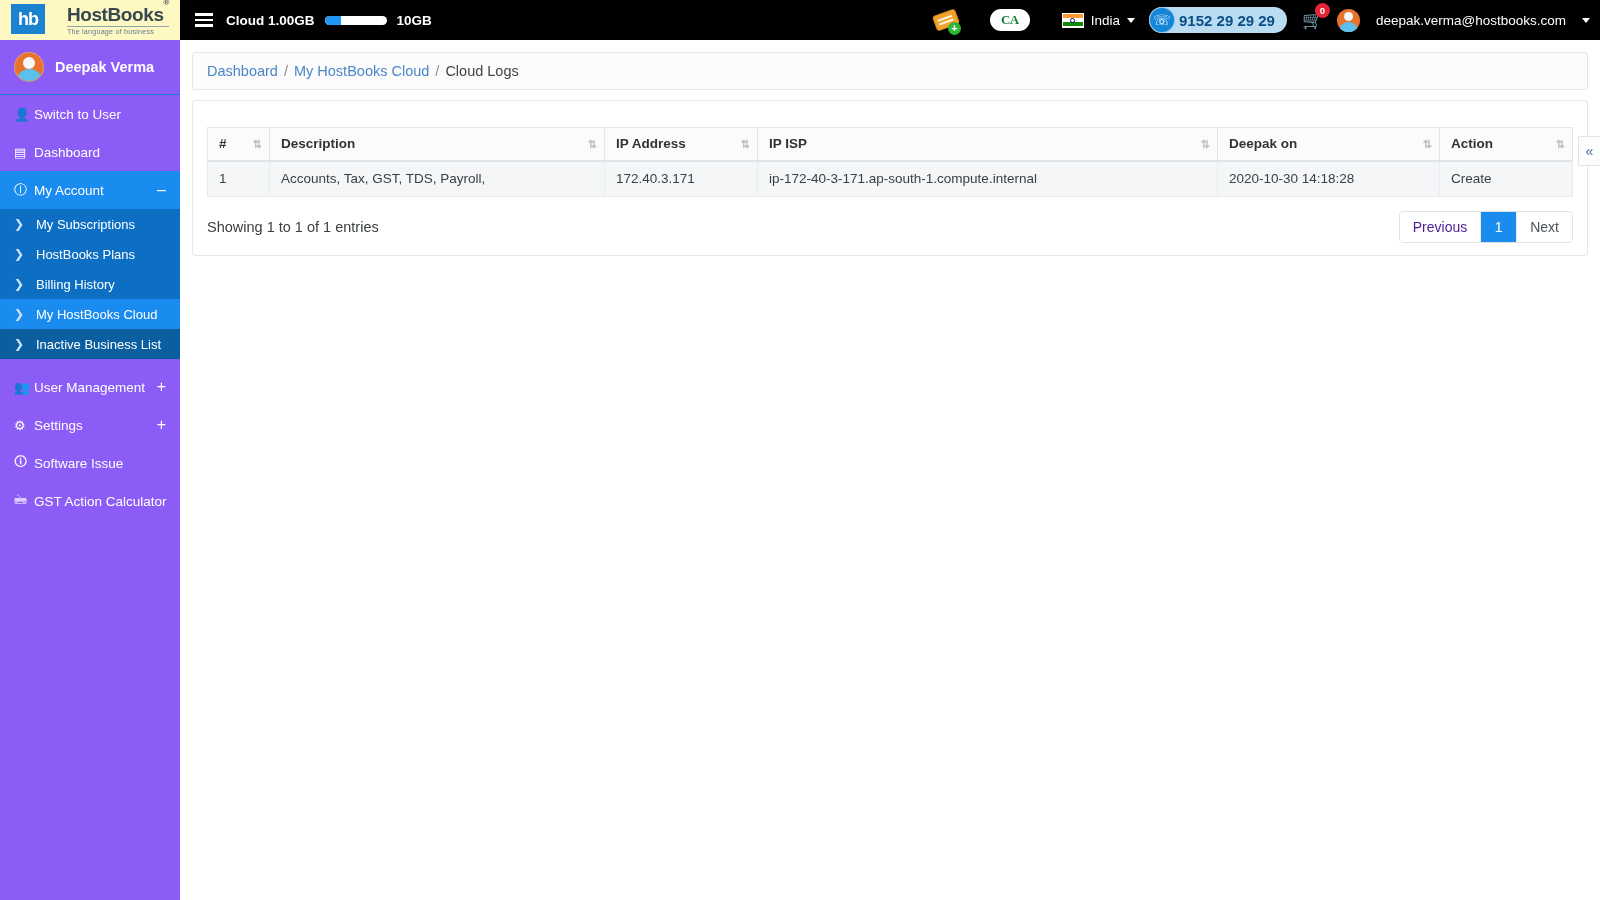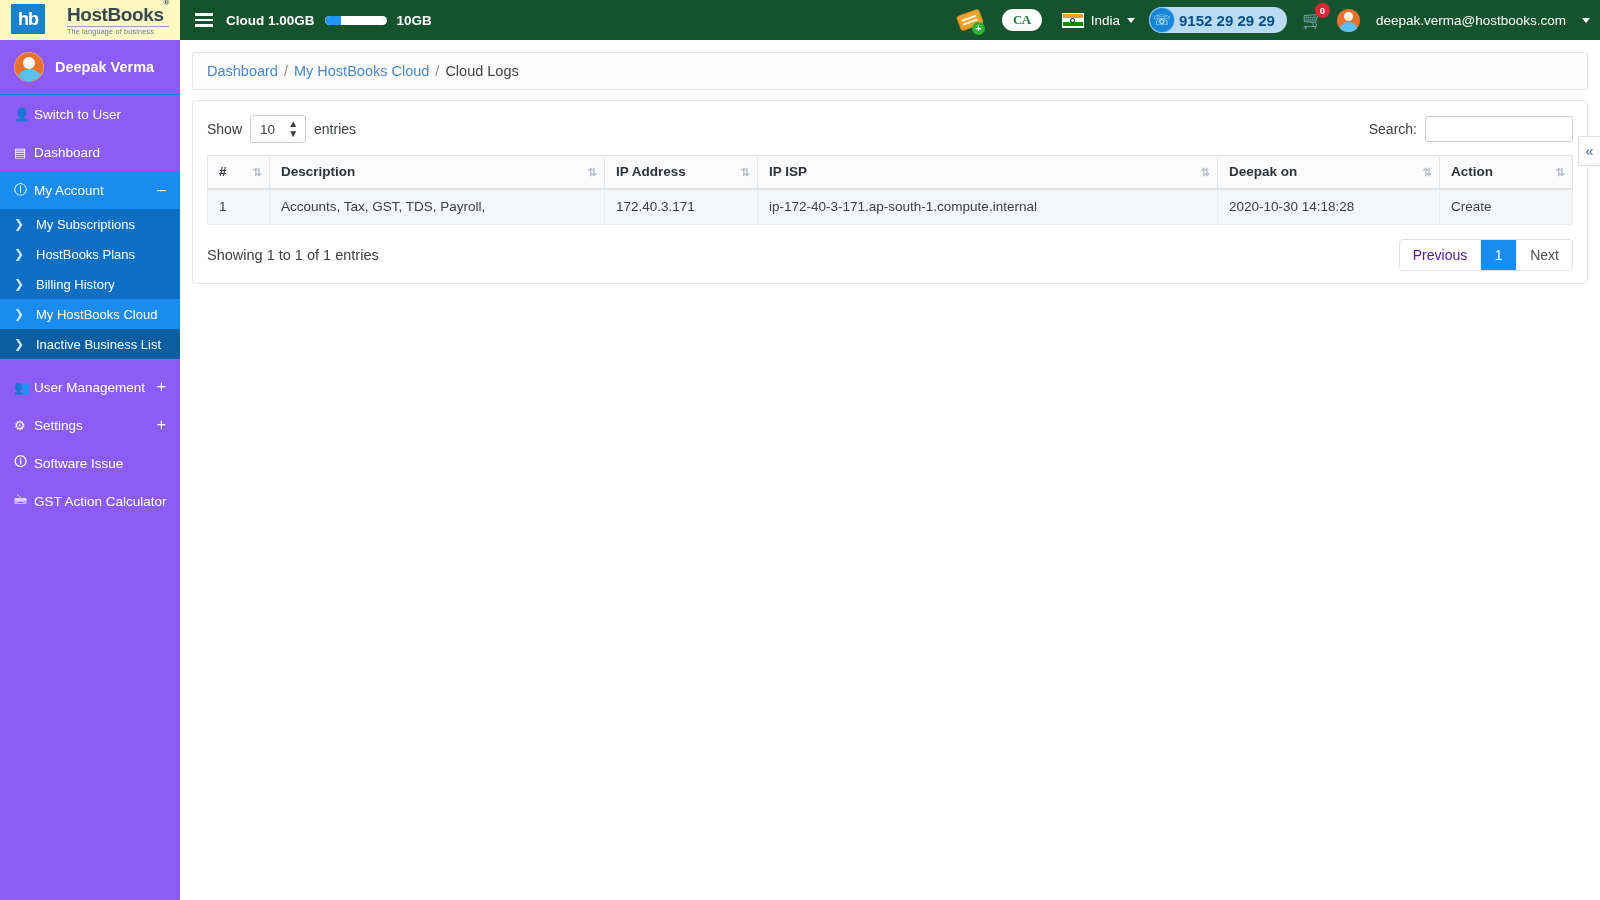--- a/index.html
+++ b/index.html
@@ -34,21 +34,21 @@
     position: relative; white-space: nowrap;
   }
   .logo-name sup { font-size: 8px; top: -9px; position: relative; }
   .logo-tag {
     font-size: 7.2px; color: #607d8b; letter-spacing: 0.2px; margin-top: 2px;
     border-top: 1px solid #90a4ae; padding-top: 1px; white-space: nowrap;
   }
 
   .topbar {
     position: absolute; left: 180px; top: 0; right: 0; height: 40px;
-    background: #14532d; display: flex; align-items: center;
+    background: #000000; display: flex; align-items: center;
   }
   .hamburger {
     width: 36px; height: 40px; display: flex; flex-direction: column;
     align-items: center; justify-content: center; gap: 3px; cursor: pointer;
     margin-left: 6px;
   }
   .hamburger i { display: block; width: 18px; height: 2.4px; background: #fff; }
 
   .cloud-label {
     color: #fff; font-size: 13.5px; font-weight: bold; margin-left: 4px; white-space: nowrap;
@@ -75,21 +75,21 @@
     content: ""; position: absolute; left: 3px; top: 4px; width: 15px; height: 2px;
     background: #fff6e0; box-shadow: 0 4px 0 #fff6e0;
   }
   .ticket-plus {
     position: absolute; right: 5px; bottom: 5px; width: 13px; height: 13px;
     border-radius: 50%; background: #2ab534; color: #fff; font-size: 11px;
     line-height: 12px; text-align: center; font-weight: bold;
   }
   .ca-badge {
     background: #fff; color: #1b7f3b; border-radius: 14px; padding: 2px 11px;
-    font-size: 13px; font-weight: bold; margin: 0 12px; cursor: pointer;
+    font-size: 13px; font-weight: bold; margin: 0 24px; cursor: pointer;
     letter-spacing: -0.5px; font-family: "Liberation Serif", serif;
     display:flex; align-items:center; height: 22px;
   }
   .flag {
     width: 22px; height: 15px; display: block; border: 1px solid #ffffff55;
     position: relative; overflow: hidden; background: #fff;
   }
   .flag .s1 { position:absolute; left:0; top:0; width:100%; height:33.3%; background:#ff9933;}
   .flag .s2 { position:absolute; left:0; top:33.3%; width:100%; height:33.4%; background:#ffffff;}
   .flag .s3 { position:absolute; left:0; top:66.7%; width:100%; height:33.3%; background:#138808;}
@@ -402,35 +402,20 @@
     <div class="breadcrumb-card">
       <a>Dashboard</a>
       <span class="sep">/</span>
       <a>My HostBooks Cloud</a>
       <span class="sep">/</span>
       <span>Cloud Logs</span>
     </div>
 
     <div class="panel">
 
-      <div class="panel-top">
-        <div class="length-box">
-          <span>Show</span>
-          <span class="sel-wrap">
-            <span class="val">10</span>
-            <span class="spin">▲<br>▼</span>
-          </span>
-          <span>entries</span>
-        </div>
-
-        <div class="search-box">
-          <span>Search:</span>
-          <input type="text" placeholder="" style="">
-        </div>
-      </div>
 
       <table class="dt">
         <colgroup>
           <col style="width:62px">
           <col style="width:335px">
           <col style="width:153px">
           <col style="width:460px">
           <col style="width:222px">
           <col>
         </colgroup>

